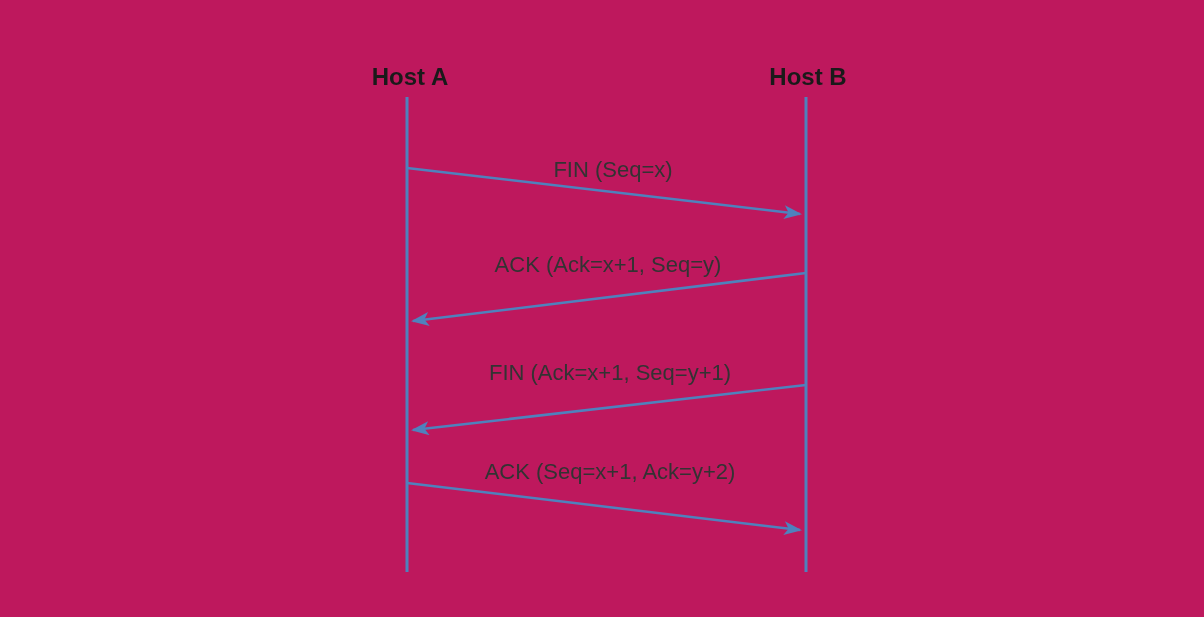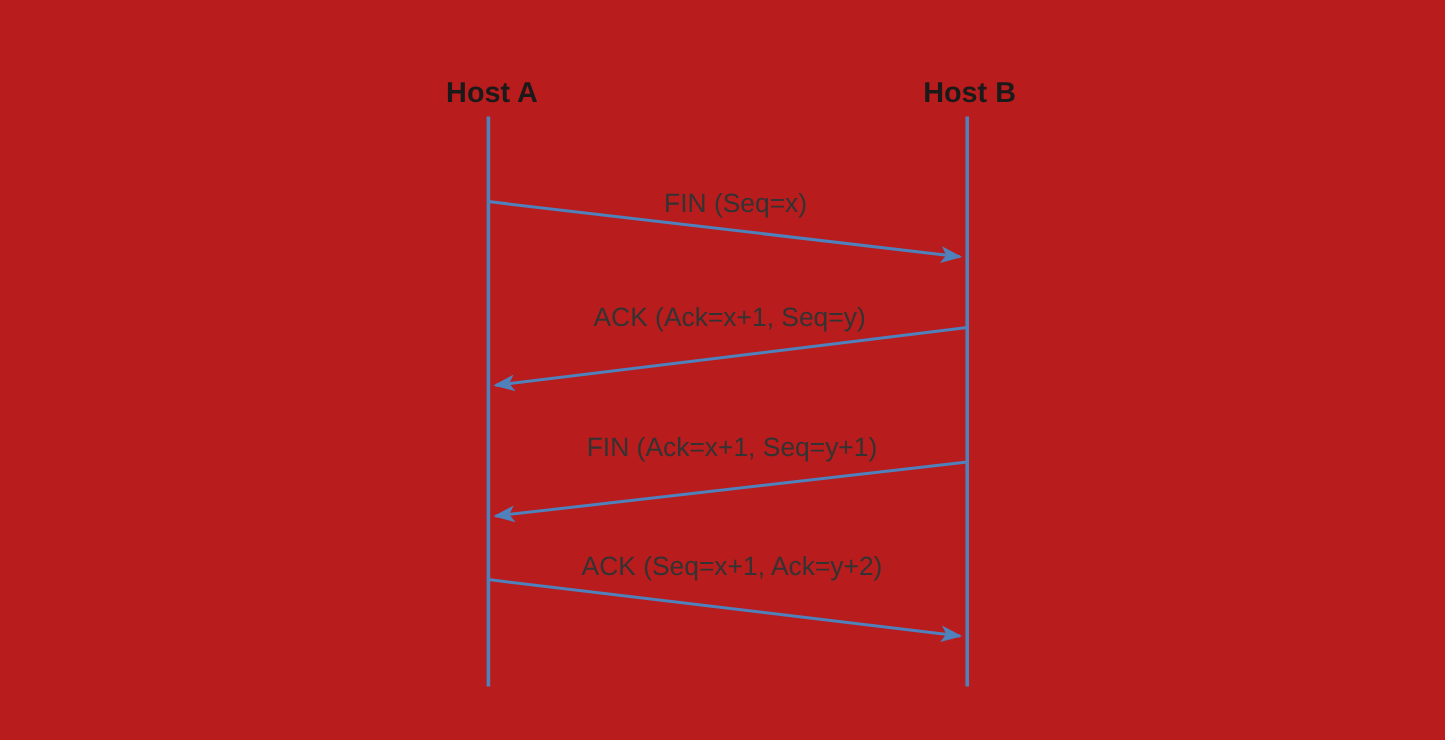--- a/index.html
+++ b/index.html
@@ -4,21 +4,21 @@
 <style>
   html, body {
     margin: 0;
     padding: 0;
     background: #ffffff;
   }
   .canvas {
     position: relative;
     width: 1204px;
     height: 617px;
-    background: #b91c1c;
+    background: #be185d;
     overflow: hidden;
     font-family: "Liberation Sans", "DejaVu Sans", sans-serif;
   }
   svg text {
     font-family: "Liberation Sans", "DejaVu Sans", sans-serif;
   }
   .host-label {
     font-size: 24px;
     font-weight: bold;
   }

